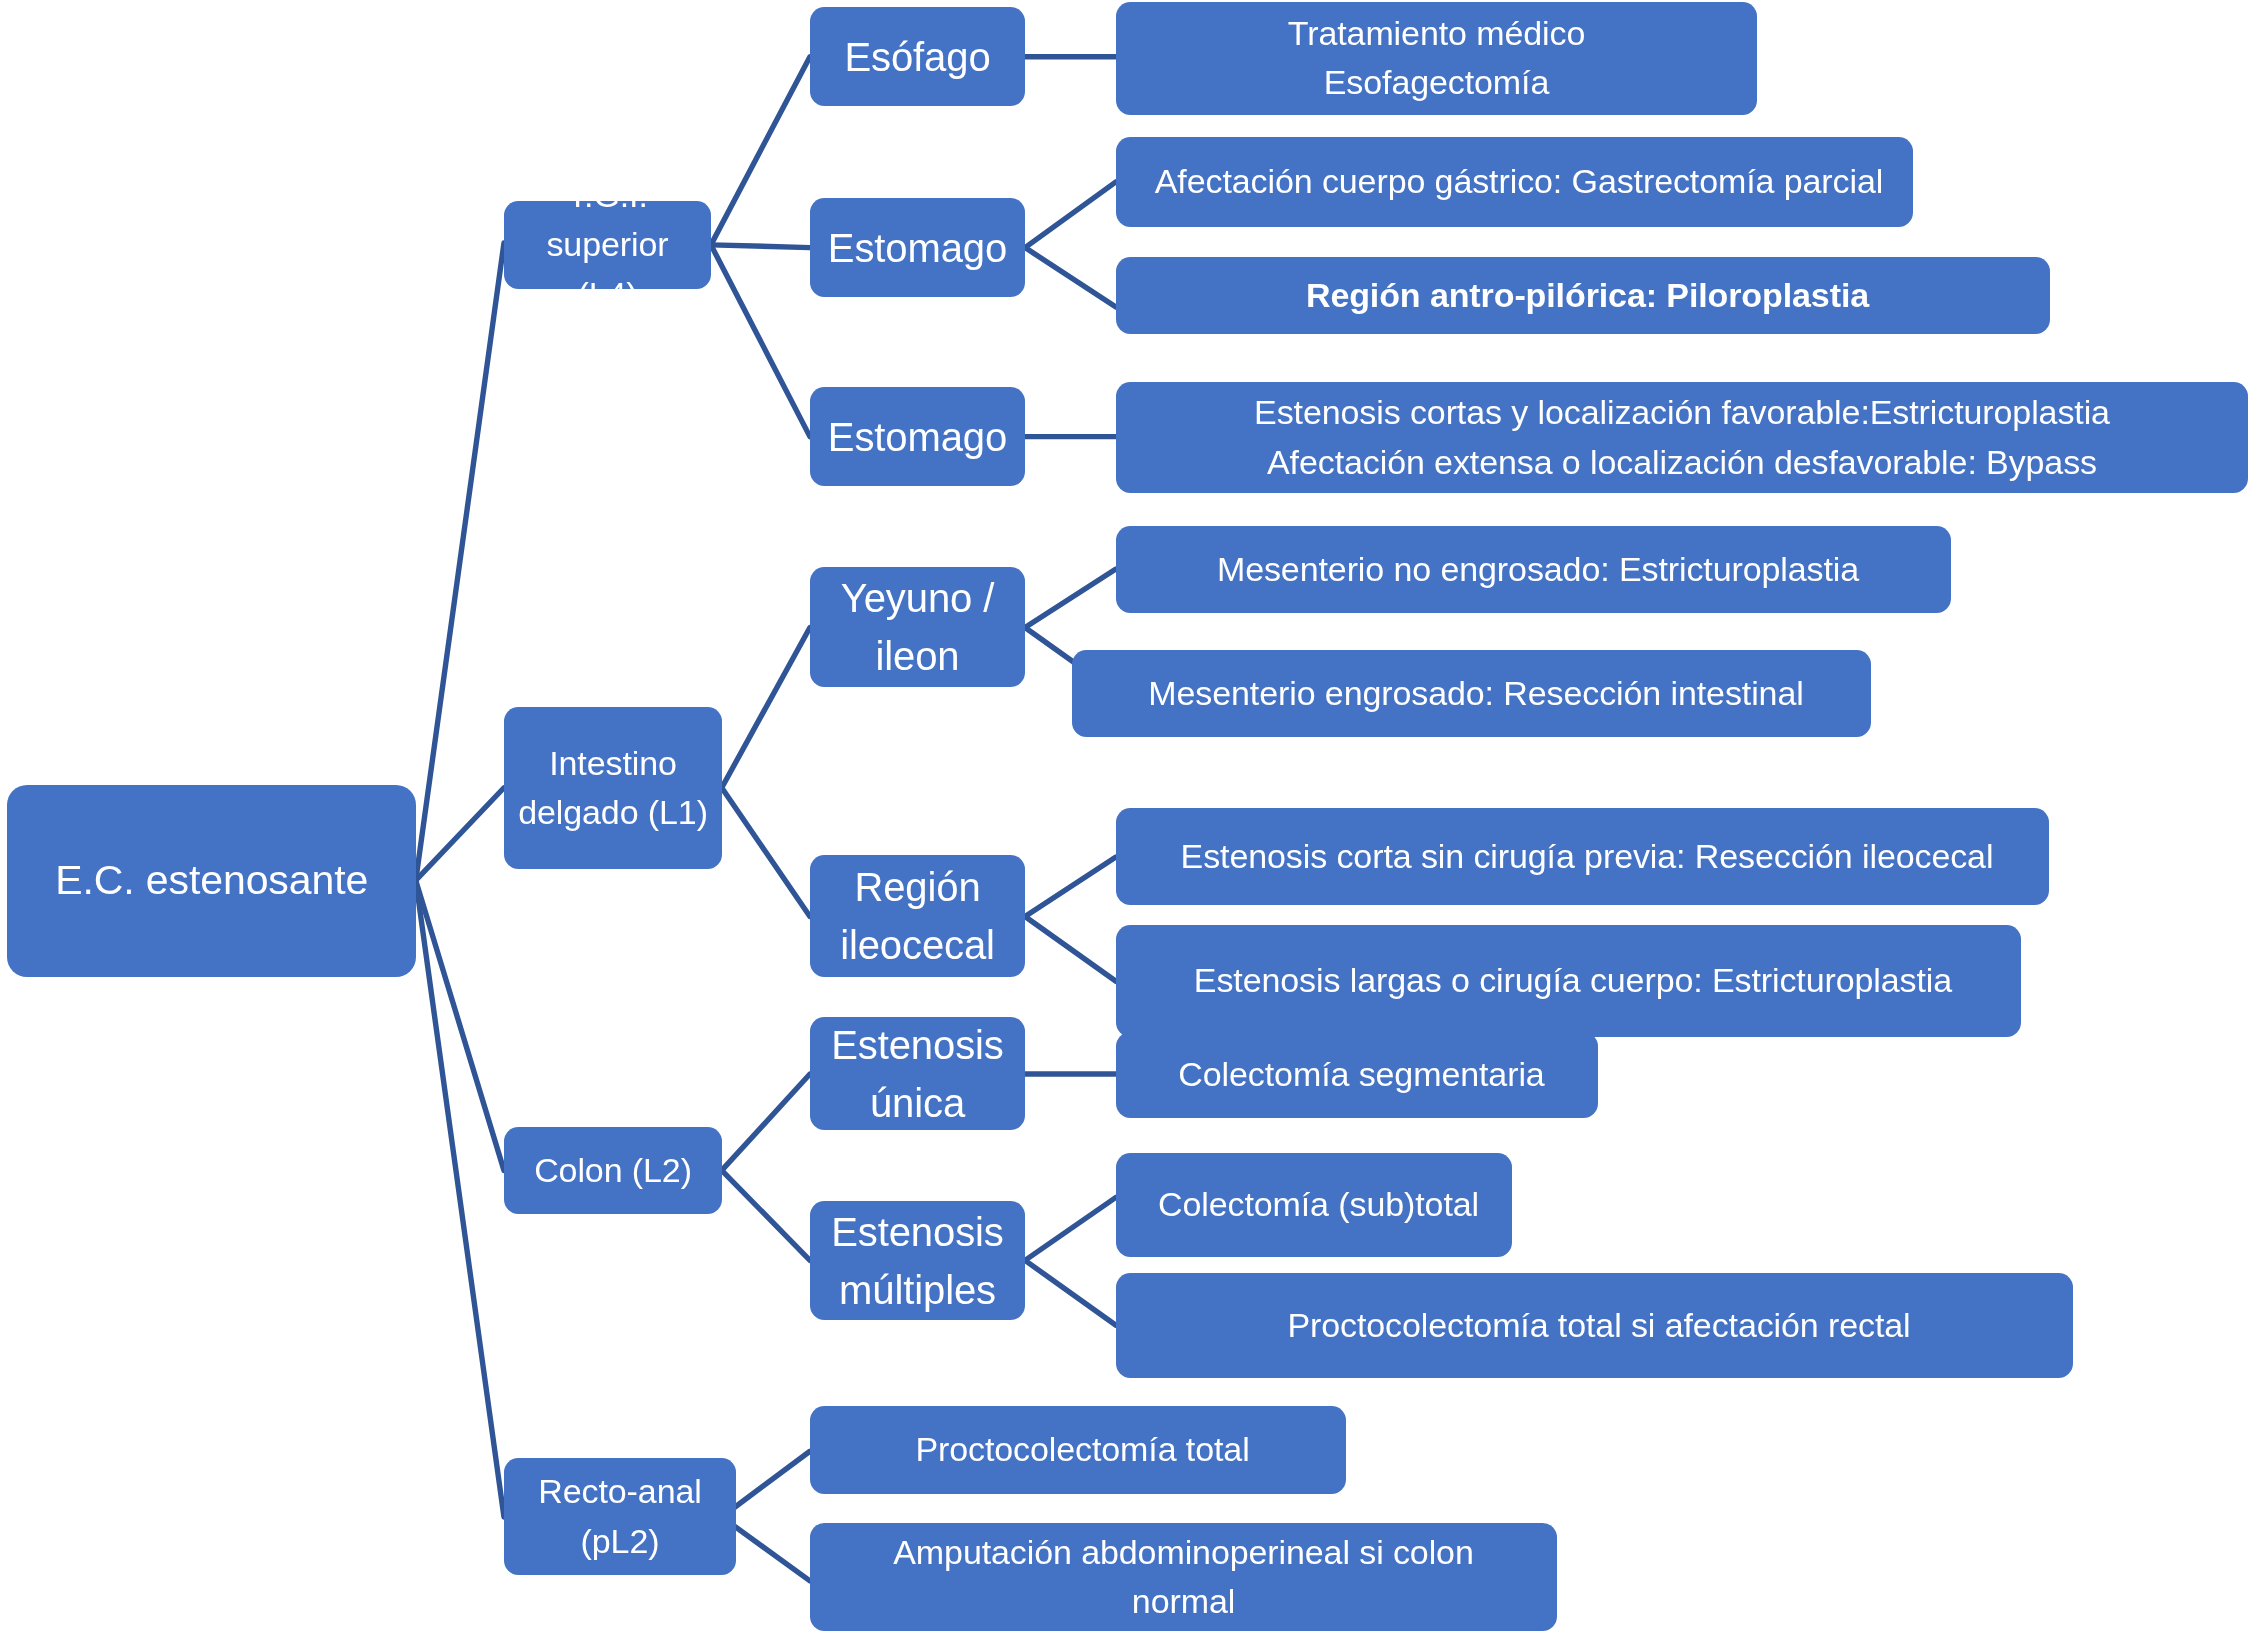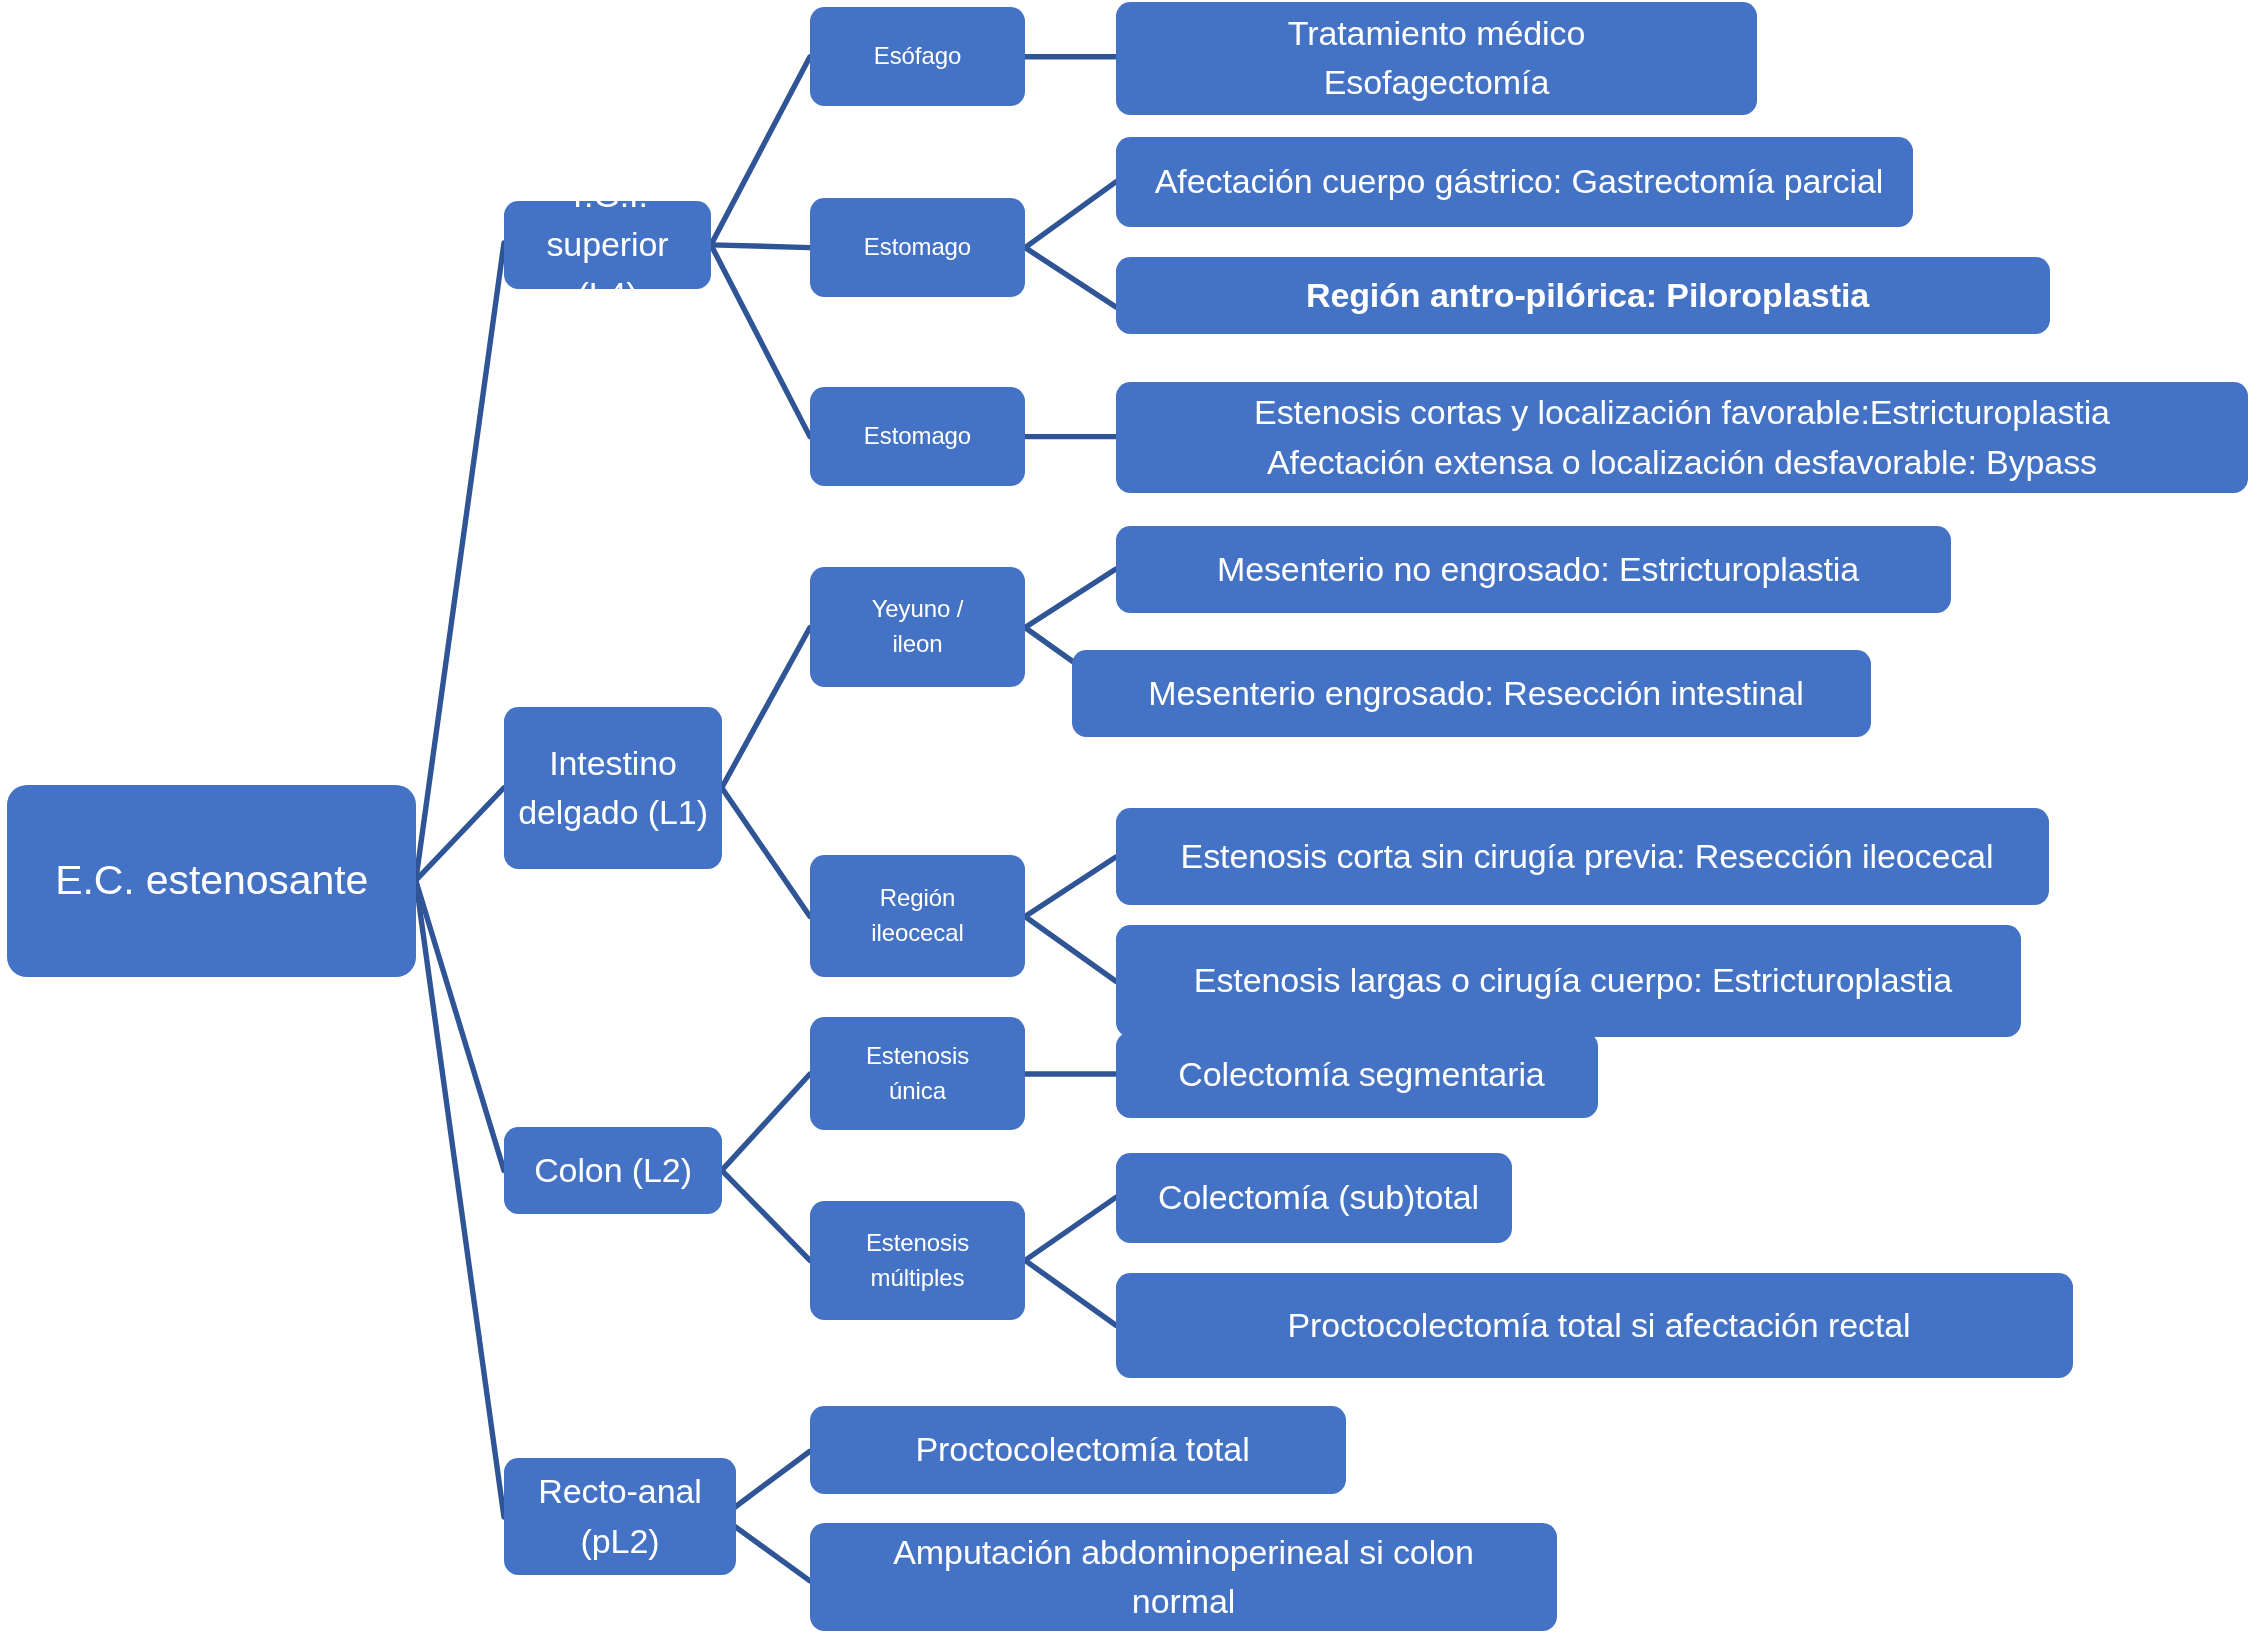--- a/index.html
+++ b/index.html
@@ -33,21 +33,21 @@
     align-items: center;
     justify-content: center;
     text-align: center;
     line-height: 1.45;
     padding: 3.6px 9px;
     white-space: pre-line;
     letter-spacing: -0.1px;
   }
   .node.root       { font-size: 41px; border-radius: 20px; }
   .node.level1     { font-size: 34px; }
-  .node.level2     { font-size: 24px; }
+  .node.level2     { font-size: 40px; }
   .node.leaf       { font-size: 34px; padding-left: 18px; }
   .node.leaf-tall  { font-size: 34px; }
 </style>
 </head>
 <body>
 
 <div id="canvas">
 
   <svg id="edges" viewBox="0 0 2508 1815" preserveAspectRatio="none">
     <g fill="none" stroke="#2F5597" stroke-width="6" stroke-linecap="round">
@@ -134,21 +134,21 @@
   <div class="node leaf" style="left:1116px; top:526px; width:835px; height:87px;">Mesenterio no engrosado: Estricturoplastia</div>
 
   <div class="node leaf" style="left:1072px; top:650px; width:799px; height:87px;">Mesenterio engrosado: Resección intestinal</div>
 
   <div class="node leaf" style="left:1116px; top:808px; width:933px; height:97px;">Estenosis corta sin cirugía previa: Resección ileocecal</div>
 
   <div class="node leaf" style="left:1116px; top:925px; width:905px; height:112px;">Estenosis largas o cirugía cuerpo: Estricturoplastia</div>
 
   <div class="node leaf" style="left:1116px; top:1032px; width:482px; height:86px;">Colectomía segmentaria</div>
 
-  <div class="node leaf" style="left:1116px; top:1153px; width:396px; height:90px;">Colectomía (sub)total</div>
+  <div class="node leaf" style="left:1116px; top:1153px; width:396px; height:104px;">Colectomía (sub)total</div>
 
   <div class="node leaf" style="left:1116px; top:1273px; width:957px; height:105px;">Proctocolectomía total si afectación rectal</div>
 
   <div class="node leaf" style="left:810px; top:1406px; width:536px; height:88px;">Proctocolectomía total</div>
 
   <div class="node leaf-tall" style="left:810px; top:1523px; width:747px; height:108px;">Amputación abdominoperineal si colon
 normal</div>
 
 </div>
 

